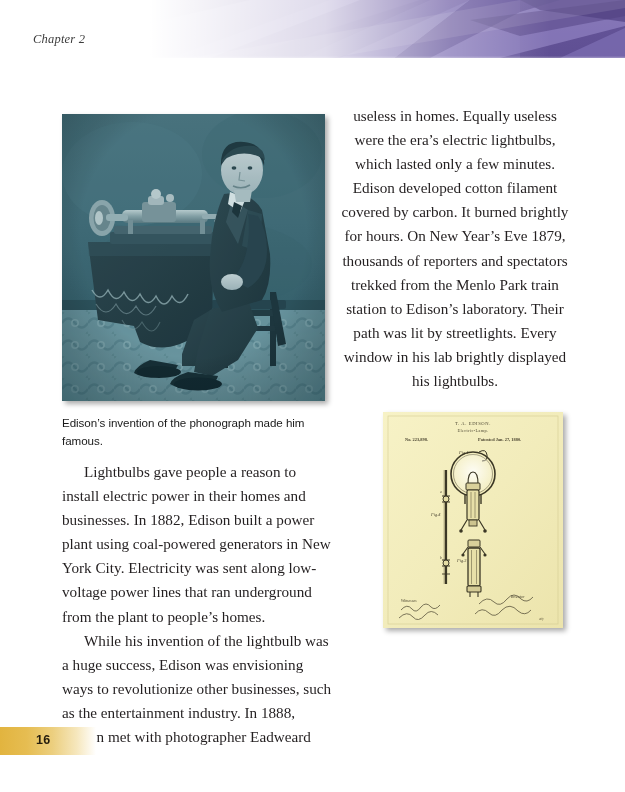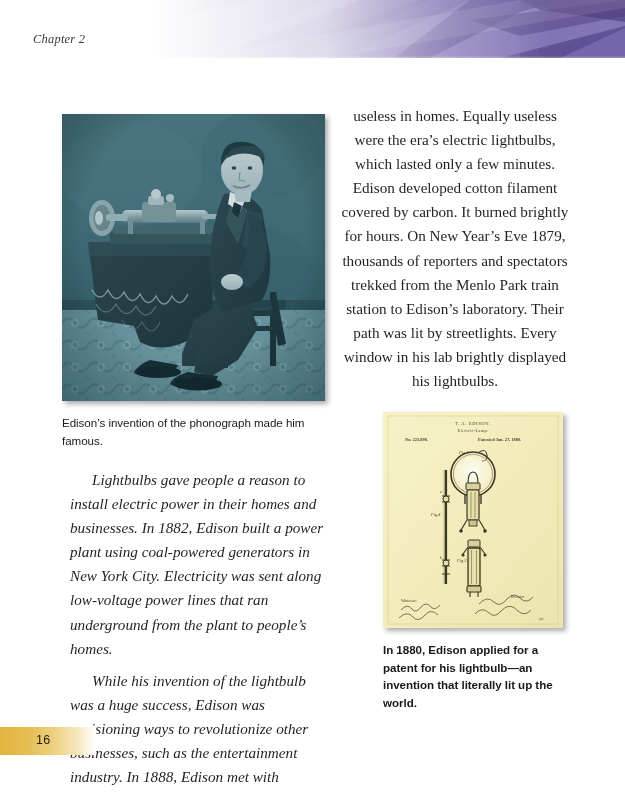--- a/index.html
+++ b/index.html
@@ -95,23 +95,22 @@
   .col-left-body {
     position: absolute;
     left: 62px;
     top: 460px;
     width: 272px;
     font-size: 15.2px;
     line-height: 24.1px;
     color: #231f20;
   }
   .col-left-body p {
-    margin: 8px;
+    margin: 0;
     text-indent: 22px;
-    font-style: italic;
   }
 
   
   .photo-patent {
     position: absolute;
     left: 383px;
     top: 412px;
     width: 180px;
     height: 216px;
     box-shadow: 3px 3px 5px rgba(0,0,0,0.33);
@@ -145,21 +144,21 @@
         #e6bd52 28%,
         #eccf7f 55%,
         #f6e7bd 80%,
         #ffffff 100%);
   }
   .page-number {
     position: absolute;
     left: 36px;
     top: 733px;
     font-family: "Liberation Sans", sans-serif;
-    font-weight: normal;
+    font-weight: bold;
     font-size: 12.5px;
     color: #241c0c;
     letter-spacing: 0.2px;
   }
 </style>
 </head>
 <body>
 
 <div class="page">
 
@@ -447,20 +446,19 @@
         <g stroke="#4a4430" fill="none" stroke-width="0.85" opacity="0.85">
           <path d="M18 198 q6 -7 11 -1 q4 5 9 -2 q5 -6 10 0 q4 4 9 -2"></path>
           <path d="M16 206 q8 -8 14 -1 q5 6 12 -2 q6 -7 13 0"></path>
           <path d="M96 192 q8 -9 15 -2 q6 6 13 -3 q7 -8 14 0 q6 5 12 -2"></path>
           <path d="M92 202 q7 -8 14 -1 q6 6 13 -3 q8 -8 16 1 q7 6 13 -1"></path>
         </g>
         <text x="156" y="208" font-size="3.2" fill="#6b6446" font-style="italic" font-family="'Liberation Serif', serif">atty</text>
       </svg>
     </div>
 
-    <div class="caption-patent">In 1880, Edison applied for a patent for his lightbulb—an invention that literally lit up the world.</div>
 
   </div>
 
   <div class="footer-band"></div>
   <div class="page-number">16</div>
 
 </div>
 
 </body></html>

